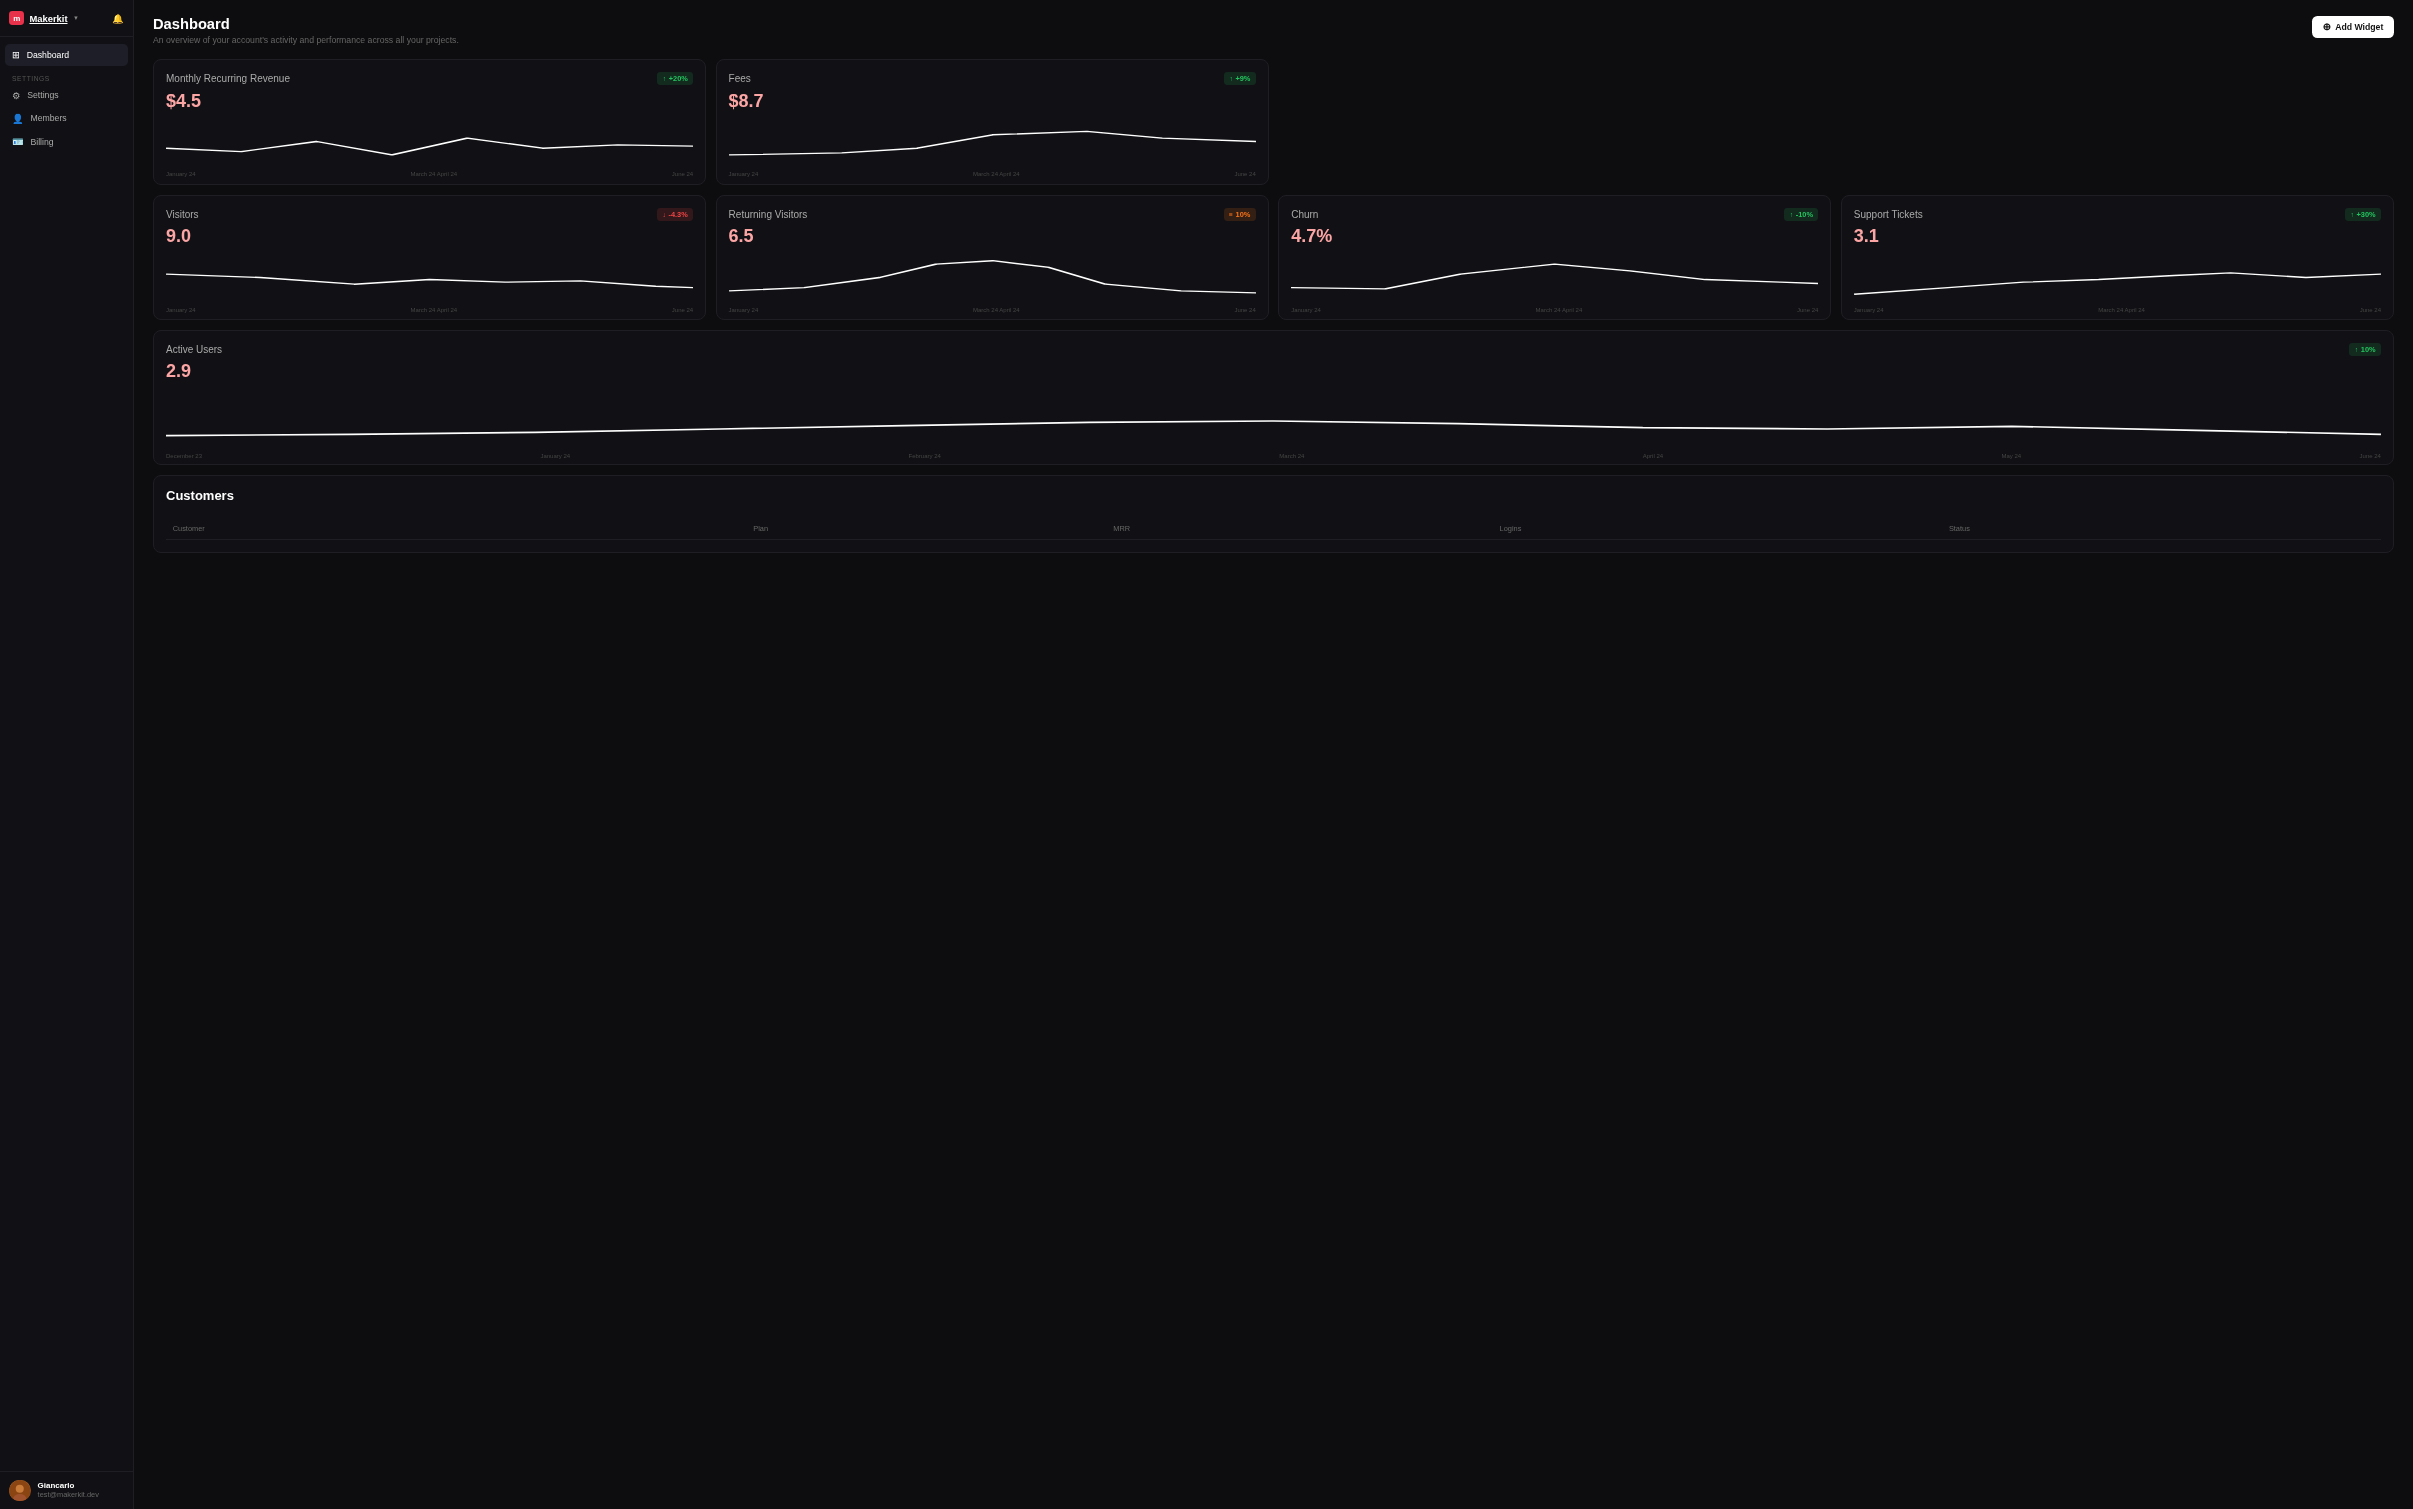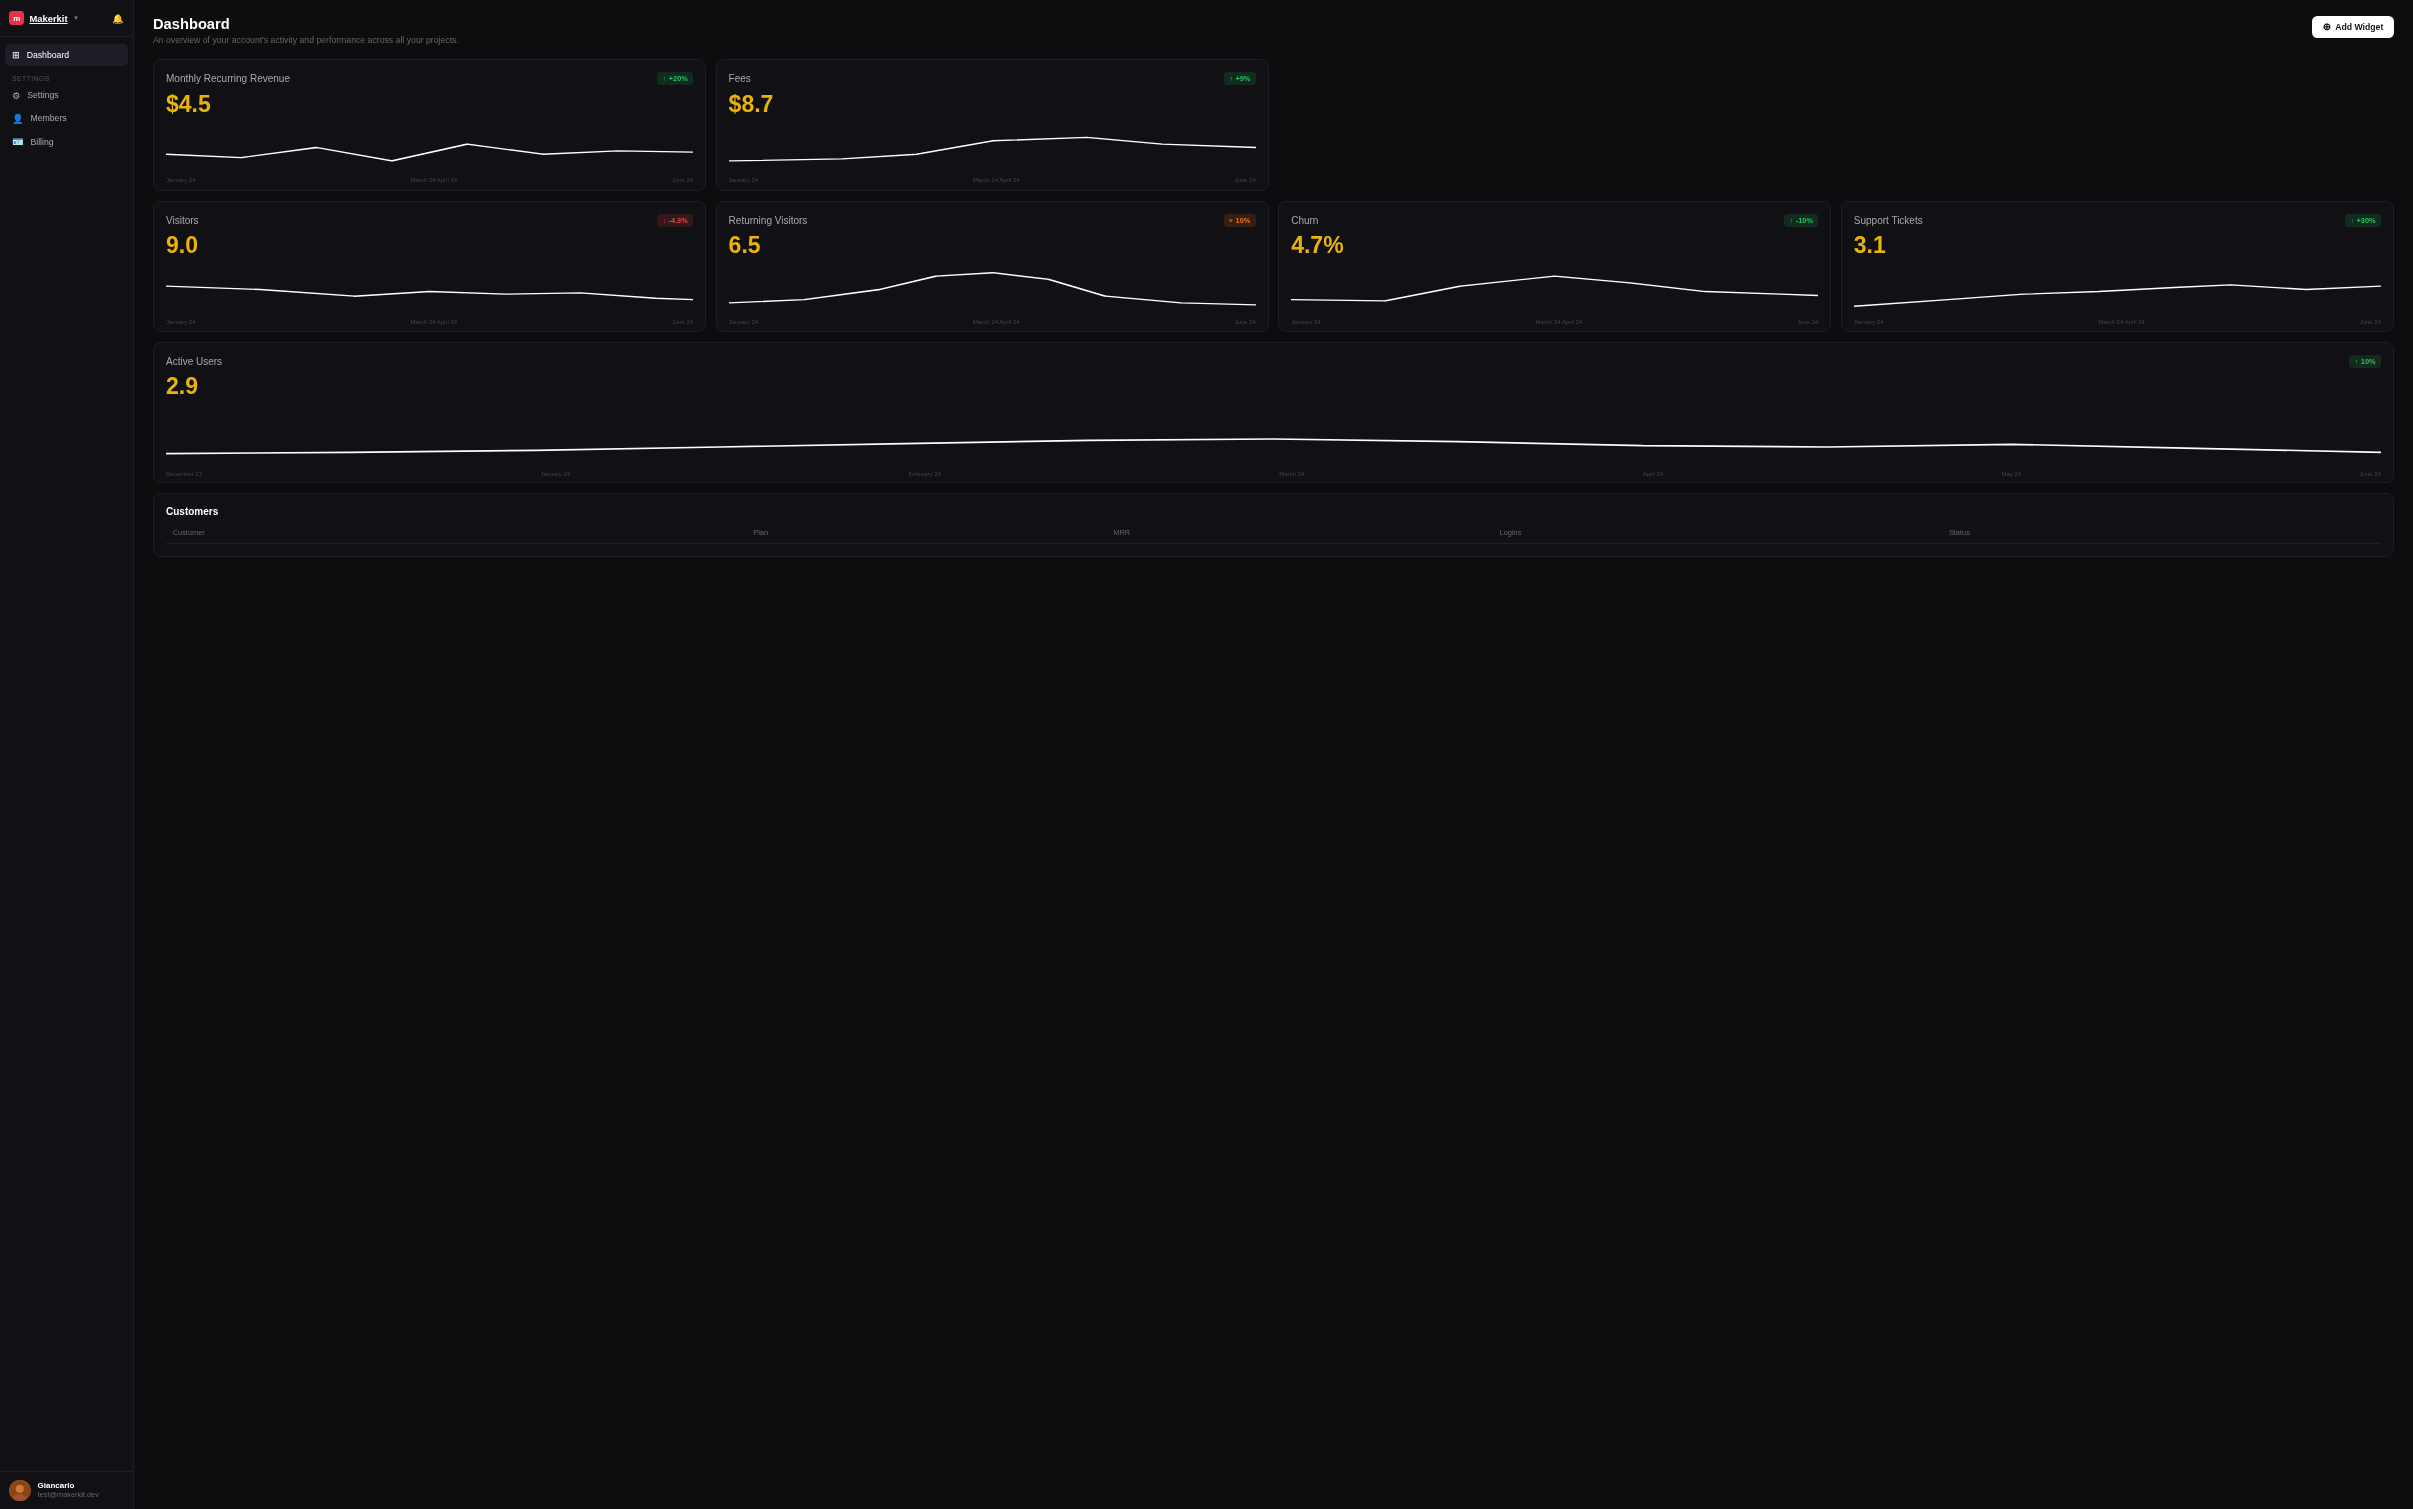--- a/index.html
+++ b/index.html
@@ -135,21 +135,21 @@
     .badge {
       display: flex; align-items: center; gap: 2.7px;
       padding: 2px 5.4px; border-radius: 3.4px;
       font-size: 7.4px; font-weight: 600;
     }
     .badge.green { background: rgba(34,197,94,0.15); color: #22c55e; }
     .badge.red { background: rgba(239,68,68,0.15); color: #ef4444; }
     .badge.orange { background: rgba(249,115,22,0.15); color: #f97316; }
     .badge-arrow { font-size: 6.7px; }
     .card-value {
-      font-size: 23px; font-weight: 700; color: #eab308;
+      font-size: 18px; font-weight: 700; color: #fca5a5;
       margin-bottom: 6.7px;
     }
     .card-chart { flex: 1; position: relative; min-height: 40px; }
     .chart-labels {
       display: flex; justify-content: space-between;
       margin-top: 4px;
     }
     .chart-label { font-size: 6px; color: #444; }
 
     
@@ -173,21 +173,21 @@
       margin-top: 2.7px;
     }
 
     
     .customers-card {
       background: #111115;
       border: 0.7px solid #1e1e24;
       border-radius: 8px;
       padding: 12px;
     }
-    .customers-title { font-size: 10px; font-weight: 600; margin-bottom: 6px; }
+    .customers-title { font-size: 13px; font-weight: 600; margin-bottom: 16px; }
     .table { width: 100%; border-collapse: collapse; }
     .table th {
       text-align: left;
       font-size: 7.4px; color: #666;
       font-weight: 500;
       padding: 5.4px 6.7px;
       border-bottom: 0.7px solid #1e1e24;
     }
   </style>
 </head>

